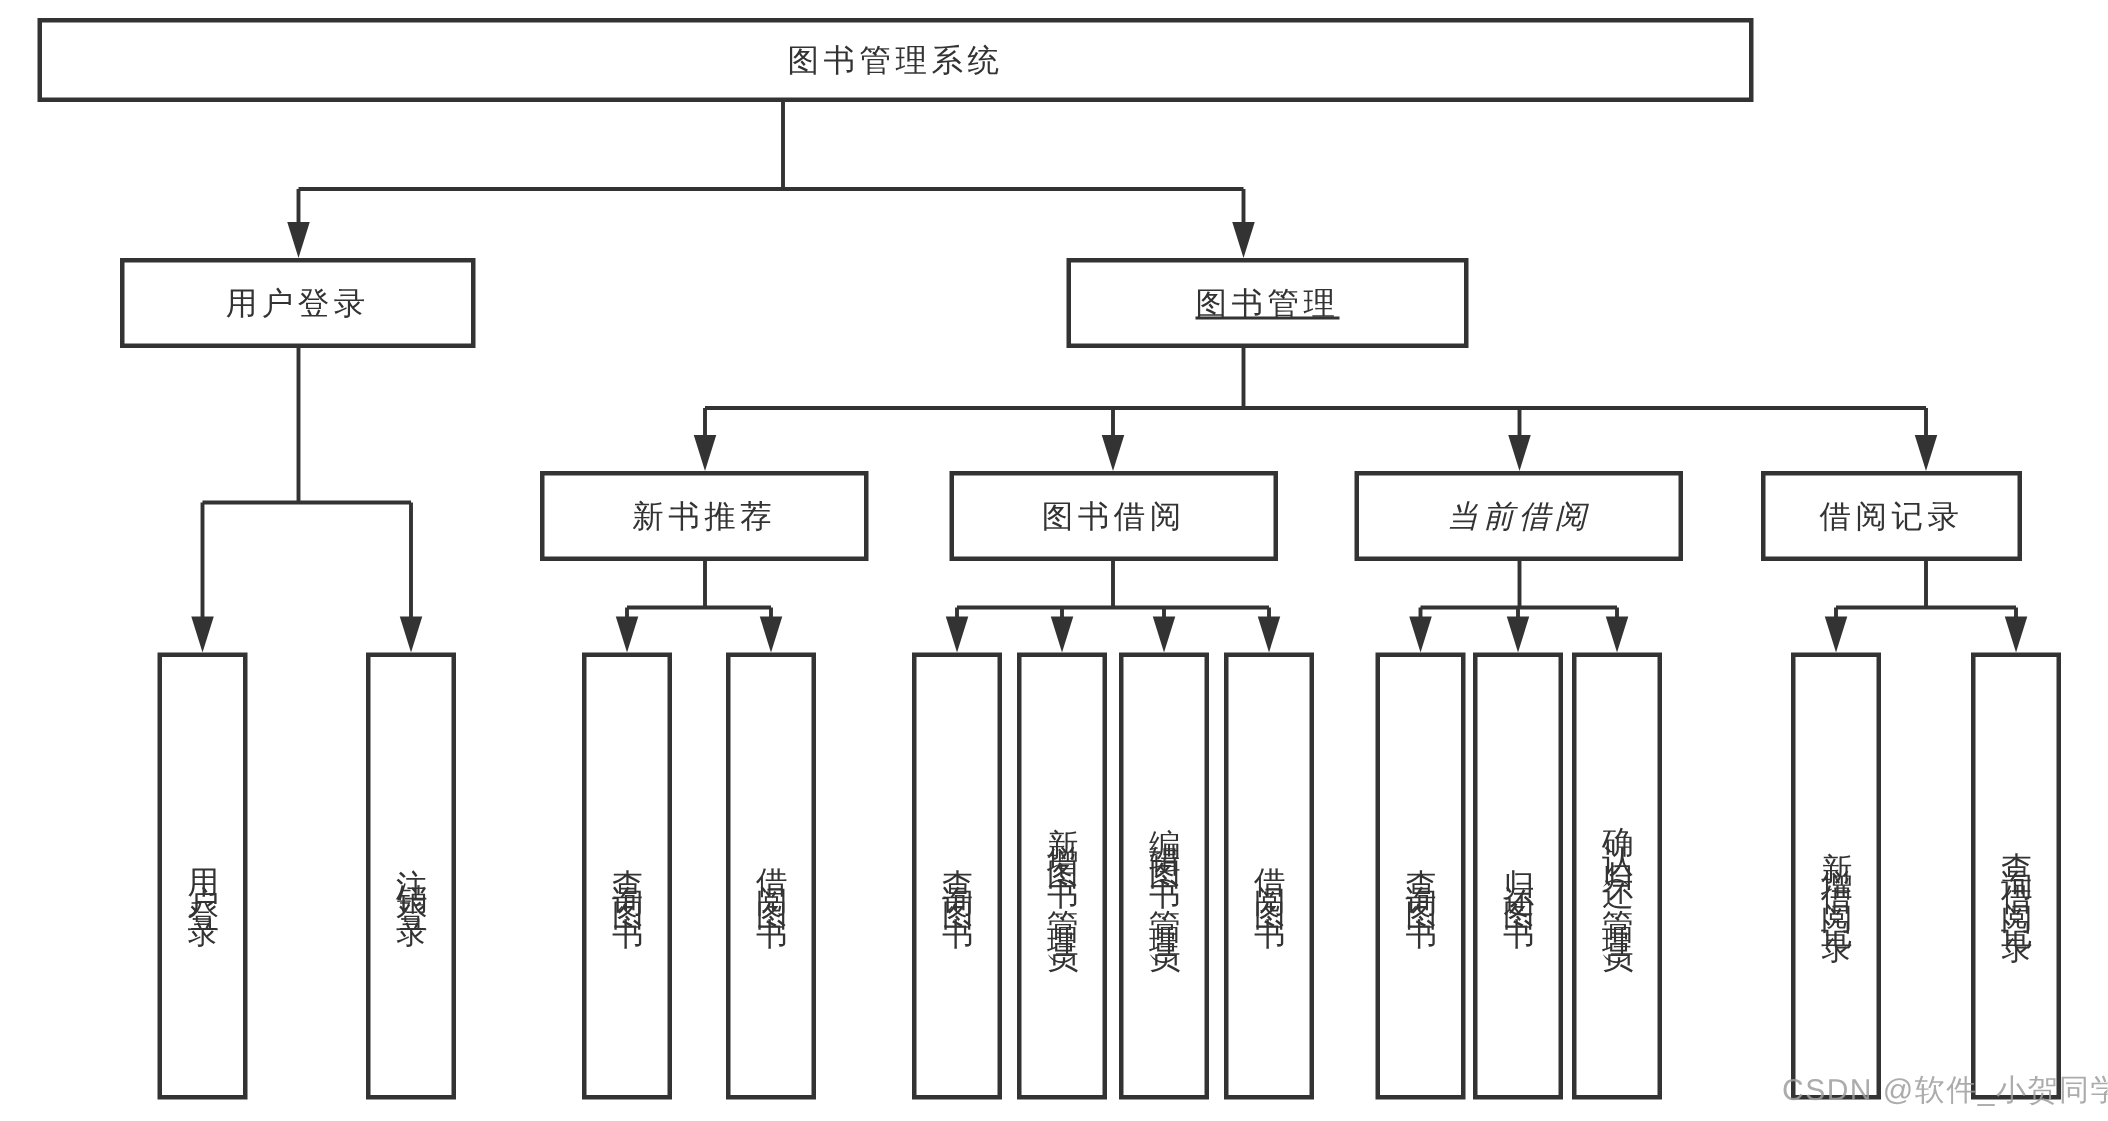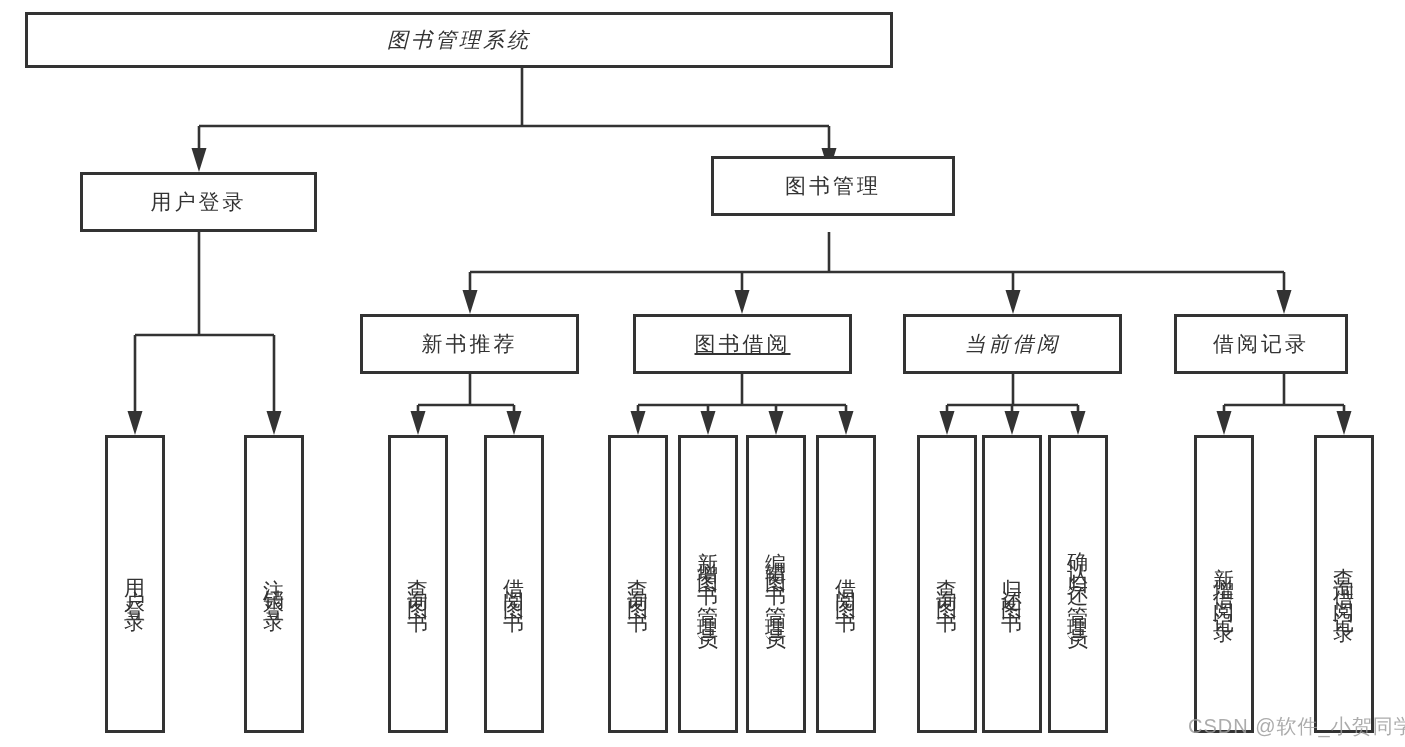--- a/index.html
+++ b/index.html
@@ -156,27 +156,27 @@
     <g>
       <line class="cl" x1="1284" y1="374" x2="1284" y2="405"></line>
       <line class="cl" x1="1224" y1="405" x2="1344" y2="405"></line>
       <line class="cl" x1="1224" y1="405" x2="1224" y2="415"></line>
       <polygon class="ah" points="1216.5,411 1231.5,411 1224,435"></polygon>
       <line class="cl" x1="1344" y1="405" x2="1344" y2="415"></line>
       <polygon class="ah" points="1336.5,411 1351.5,411 1344,435"></polygon>
     </g>
   </svg>
 
-  <div class="box" style="left:25px; top:12px; width:868px; height:56px;font-style:italic;">图书管理系统</div>
+  <div class="box" style="left:25px; top:12px; width:1144px; height:56px;">图书管理系统</div>
 
   <div class="box" style="left:80px; top:172px; width:237px; height:60px;">用户登录</div>
-  <div class="box" style="left:711px; top:156px; width:244px; height:60px;">图书管理</div>
+  <div class="box" style="left:711px; top:172px; width:268px; height:60px;text-decoration:underline;">图书管理</div>
 
   <div class="box" style="left:360px; top:314px; width:219px; height:60px;">新书推荐</div>
-  <div class="box" style="left:633px; top:314px; width:219px; height:60px;text-decoration:underline;">图书借阅</div>
+  <div class="box" style="left:633px; top:314px; width:219px; height:60px;">图书借阅</div>
   <div class="box" style="left:903px; top:314px; width:219px; height:60px;font-style:italic;">当前借阅</div>
   <div class="box" style="left:1174px; top:314px; width:174px; height:60px;">借阅记录</div>
 
   <div class="leaf" style="left:105px;">
     <span class="vtext">用户登录</span>
   </div>
   <div class="leaf" style="left:244px;">
     <span class="vtext">注销登录</span>
   </div>
 

